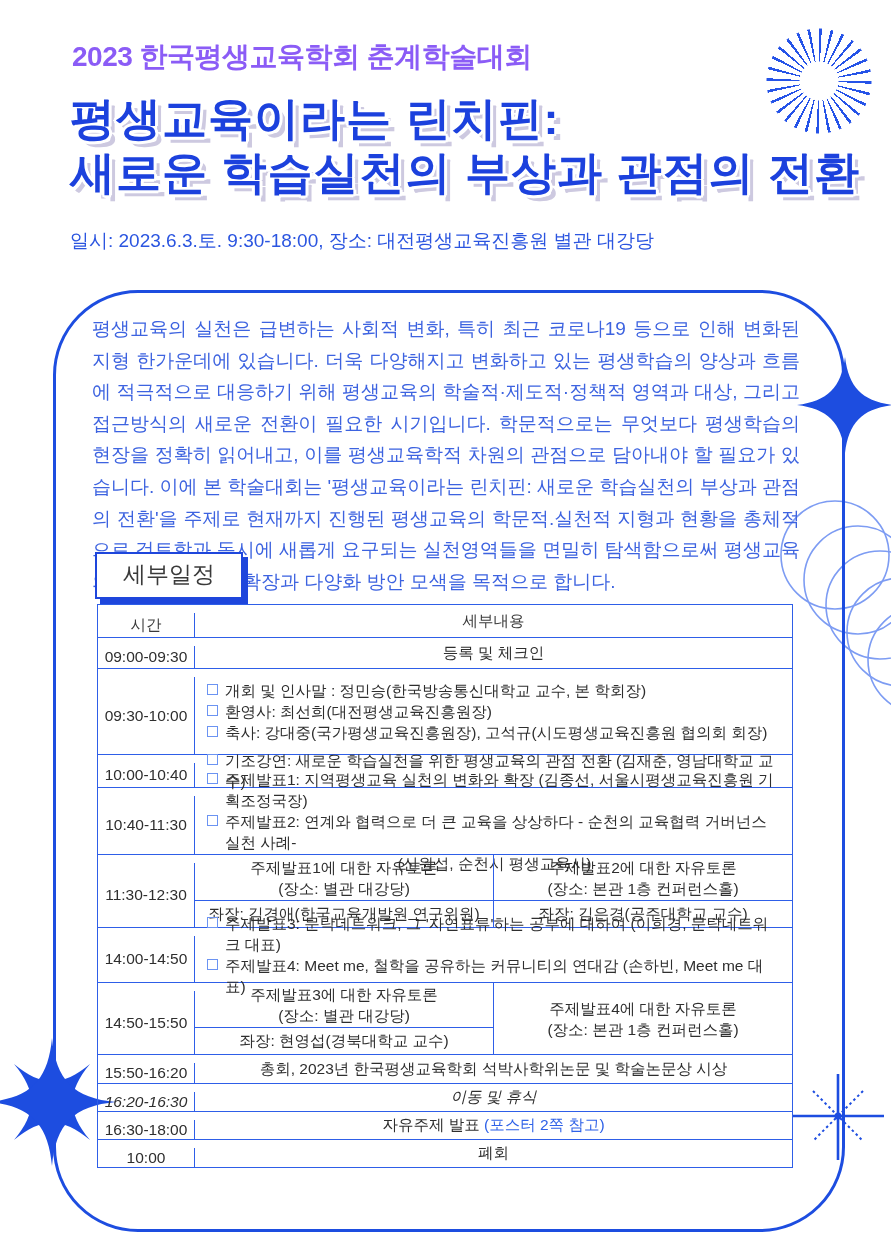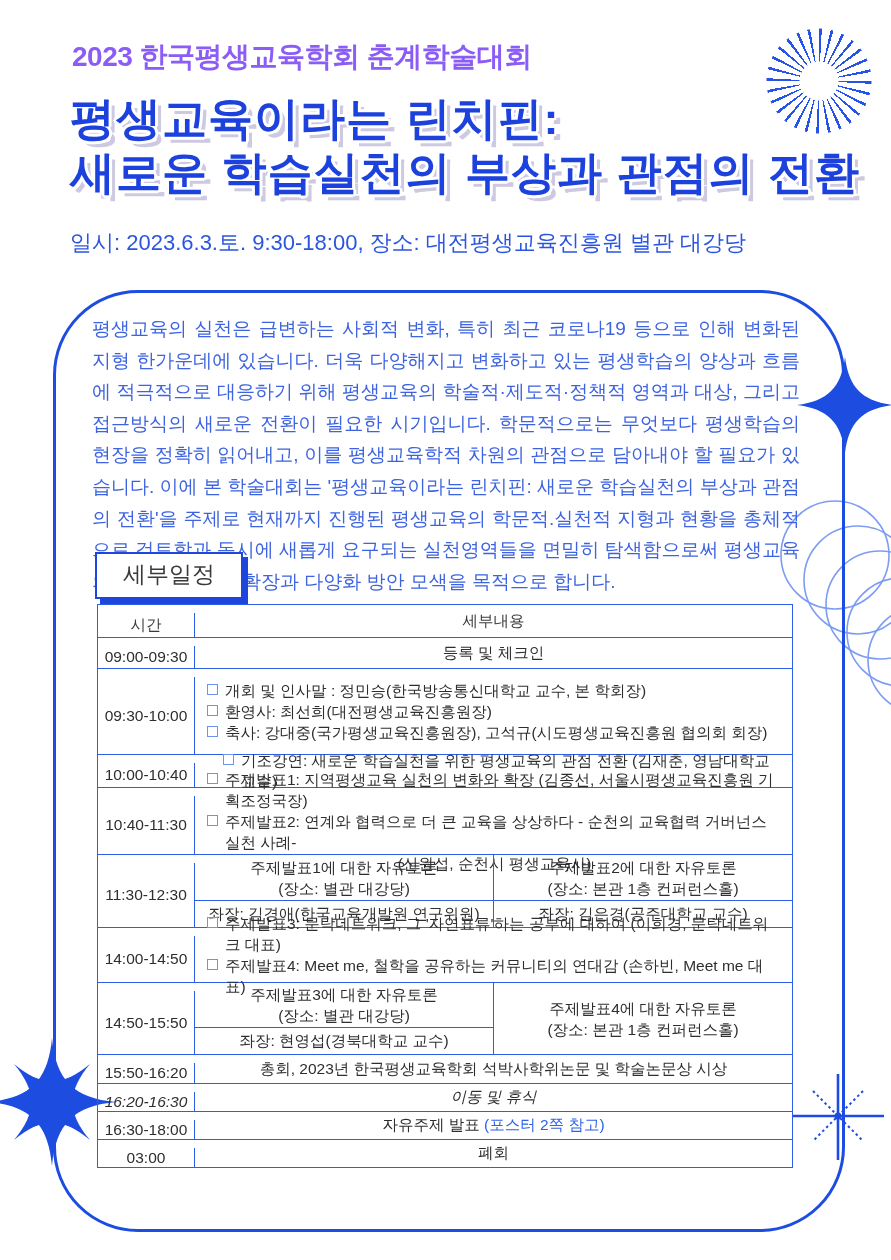--- a/index.html
+++ b/index.html
@@ -33,21 +33,21 @@
     position:absolute; left:70px; top:92px; z-index:3;
     font-size:45px; line-height:54px; font-weight:bold; letter-spacing:1px;
     color:#1c41dd; white-space:nowrap;
     text-shadow:
       -3px 0 0 #fff, 3px 0 0 #fff, 0 -3px 0 #fff, 0 3px 0 #fff,
       -2px -2px 0 #fff, 2px -2px 0 #fff, -2px 2px 0 #fff, 2px 2px 0 #fff,
       6px 6px 0 #cdc9e0;
   }
   .date-venue {
     position:absolute; left:70px; top:228px; z-index:3;
-    font-size:22px; color:#2b55e0; white-space:nowrap;
+    font-size:19px; color:#2b55e0; white-space:nowrap;
   }
   
   .intro-paragraph {
     position:absolute; left:92px; top:313px; width:708px; z-index:3;
     font-size:19px; line-height:31.6px; color:#3d63e0; text-align:justify;
   }
   .section-label {
     position:absolute; left:95px; top:552px; z-index:3;
     display:inline-block; background:#fff; border:2px solid #1e46dc;
     box-shadow:5px 5px 0 #1e46dc; padding:5px 26px 7px 26px;
@@ -163,21 +163,21 @@
             <span class="cb"></span>
             <span>환영사: 최선희(대전평생교육진흥원장)</span>
           </div>
         <div class="item">
             <span class="cb"></span>
             <span>축사: 강대중(국가평생교육진흥원장), 고석규(시도평생교육진흥원 협의회 회장)</span>
           </div>
       </div>
     </div>
 
-    <div class="tr" style="height:33px;gap:16px;">
+    <div class="tr" style="height:33px;">
       <div class="td time">10:00-10:40</div>
       <div class="td content items">
         <div class="item">
             <span class="cb"></span>
             <span>기조강연: 새로운 학습실천을 위한 평생교육의 관점 전환 (김재춘, 영남대학교 교수)</span>
           </div>
       </div>
     </div>
 
     <div class="tr" style="height:67px;">
@@ -260,18 +260,18 @@
     </div>
 
     <div class="tr" style="height:28px;">
       <div class="td time">16:30-18:00</div>
       <div class="td content center">
         <span>자유주제 발표 </span>&nbsp;<span class="hl">(포스터 2쪽 참고)</span>
       </div>
     </div>
 
     <div class="tr" style="height:28px;">
-      <div class="td time">03:00</div>
+      <div class="td time">10:00</div>
       <div class="td content center">폐회</div>
     </div>
 
   </div>
 </div>
 
 </body></html>

